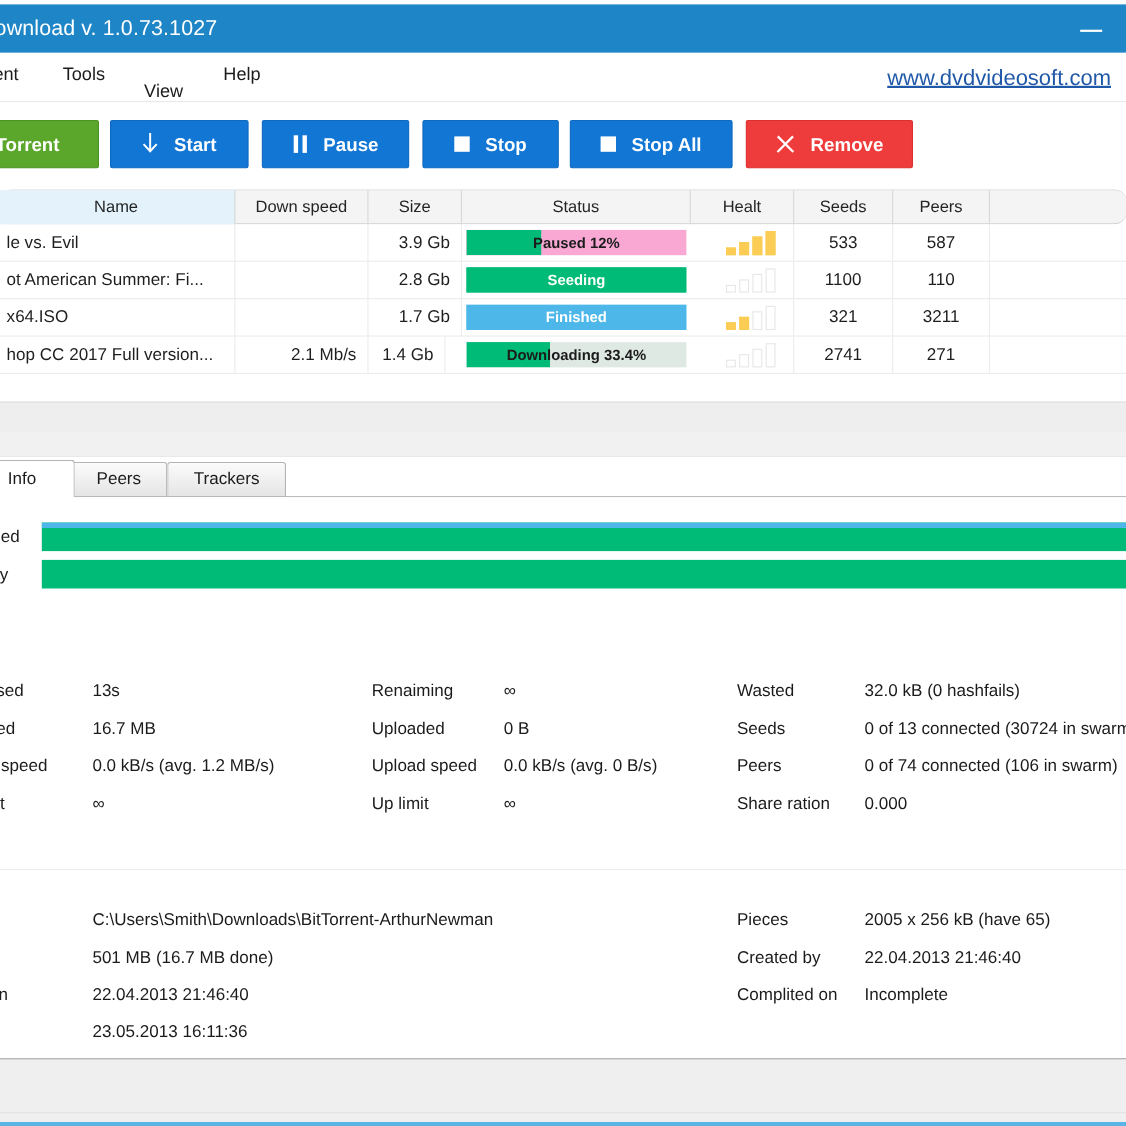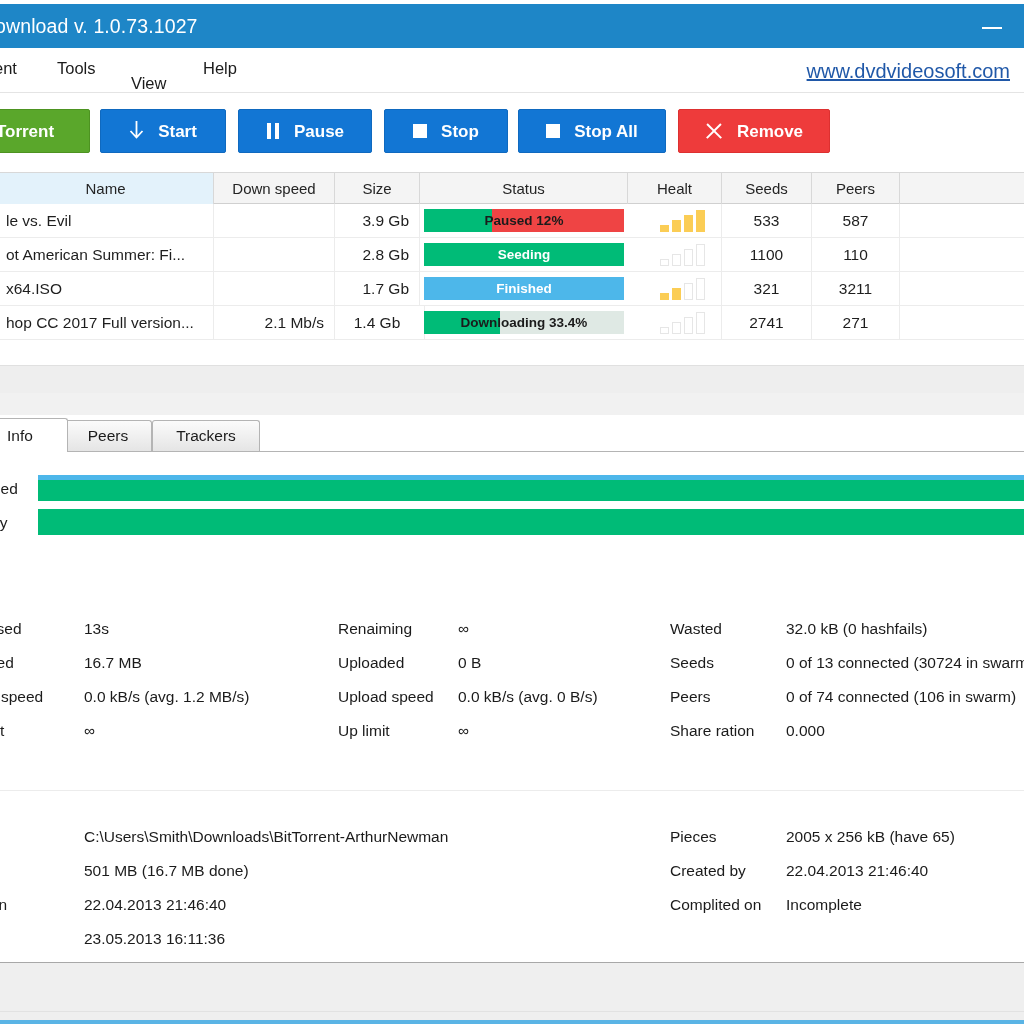--- a/index.html
+++ b/index.html
@@ -69,20 +69,21 @@
 
   
   .table{
     position:absolute;left:0;top:172px;width:1024px;height:170px;
     background:#ffffff;
   }
   .thead{
     position:absolute;left:0;top:0;width:1024px;height:32px;
     background:#f4f4f4;border-top:1px solid #d8d8d8;border-bottom:1px solid #d0d0d0;
     box-sizing:border-box;
+    border-radius:11px;
   }
   .th{
     position:absolute;top:0;height:31px;line-height:31px;
     font-size:15px;color:#242424;text-align:center;
     border-right:1px solid #d8d8d8;box-sizing:border-box;
     overflow:hidden;white-space:nowrap;cursor:pointer;
   }
   .th.sorted{background:#e3f2fb;}
   .trow{
     position:absolute;left:0;width:1024px;height:34px;
@@ -234,21 +235,21 @@
           <div class="th" style="left: 722px; width: 90px;">Seeds</div>
           <div class="th" style="left: 812px; width: 88px;">Peers</div>
         </div>
     </div>
     <div id="table-rows">
         <div class="trow" style="top: 32px;">
           <div class="cell name" style="left: -2px; width: 216px;">le vs. Evil</div>
           <div class="cell dspeed" style="left: 214px; width: 121px;"></div>
           <div class="cell size" style="left: 335px; width: 85px;">3.9 Gb</div>
           <div class="cell status" style="left: 420px; width: 208px;">
-            <div class="pbar" style="background: #ef4444;">
+            <div class="pbar" style="background: #f9a8d4;">
               <div class="fill" style="width: 34%; background: rgb(0, 187, 119);"></div>
               <div class="ptxt" style="color: rgb(27, 27, 27);">Paused 12%</div>
             </div>
           </div>
           <div class="cell health" style="left: 628px; width: 94px;">
             <div class="health-wrap">
               <span class="hbar on" style="left: 0px; height: 7px;"></span>
               <span class="hbar on" style="left: 12px; height: 12px;"></span>
               <span class="hbar on" style="left: 24px; height: 17px;"></span>
               <span class="hbar on" style="left: 36px; height: 22px;"></span>
@@ -295,21 +296,21 @@
               <span class="hbar off" style="left: 24px; height: 17px;"></span>
               <span class="hbar off" style="left: 36px; height: 22px;"></span>
             </div>
           </div>
           <div class="cell seeds" style="left: 722px; width: 90px;">321</div>
           <div class="cell peers" style="left: 812px; width: 88px;">3211</div>
         </div>
         <div class="trow" style="top: 134px;">
           <div class="cell name" style="left: -2px; width: 216px;">hop CC 2017 Full version...</div>
           <div class="cell dspeed" style="left: 214px; width: 121px;">2.1 Mb/s</div>
-          <div class="cell size" style="left: 340px; width: 85px; text-align: center;">1.4 Gb</div>
+          <div class="cell size" style="left: 320px; width: 85px;">1.4 Gb</div>
           <div class="cell status" style="left: 420px; width: 208px;">
             <div class="pbar" style="background: rgb(223, 233, 228);">
               <div class="fill" style="width: 38%; background: rgb(0, 187, 119);"></div>
               <div class="ptxt" style="color: rgb(27, 27, 27);">Downloading 33.4%</div>
             </div>
           </div>
           <div class="cell health" style="left: 628px; width: 94px;">
             <div class="health-wrap">
               <span class="hbar off" style="left: 0px; height: 7px;"></span>
               <span class="hbar off" style="left: 12px; height: 12px;"></span>

